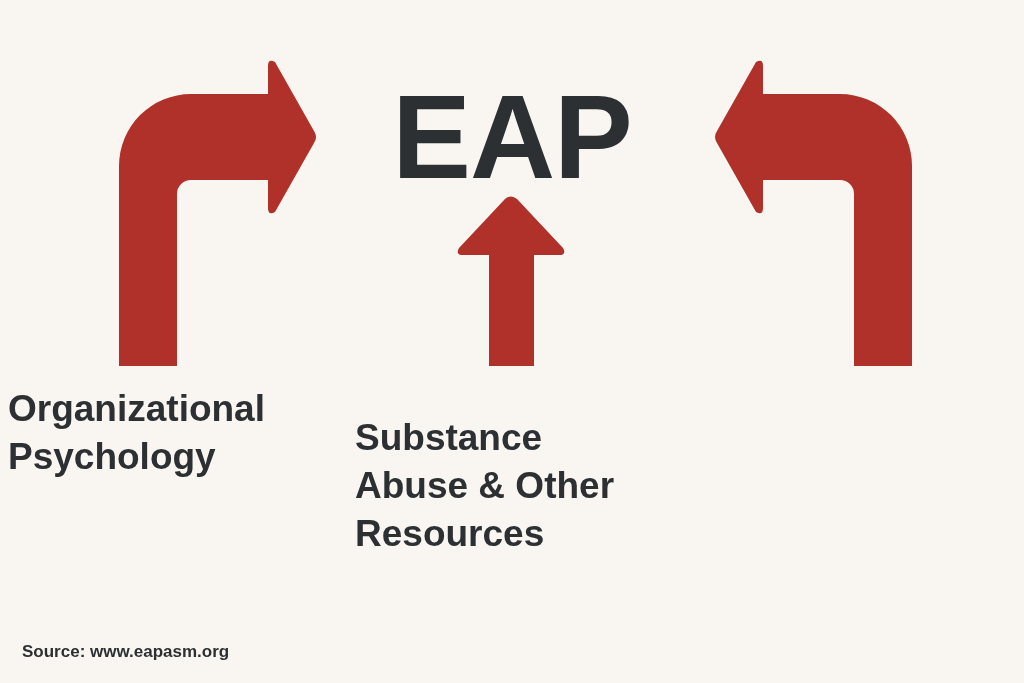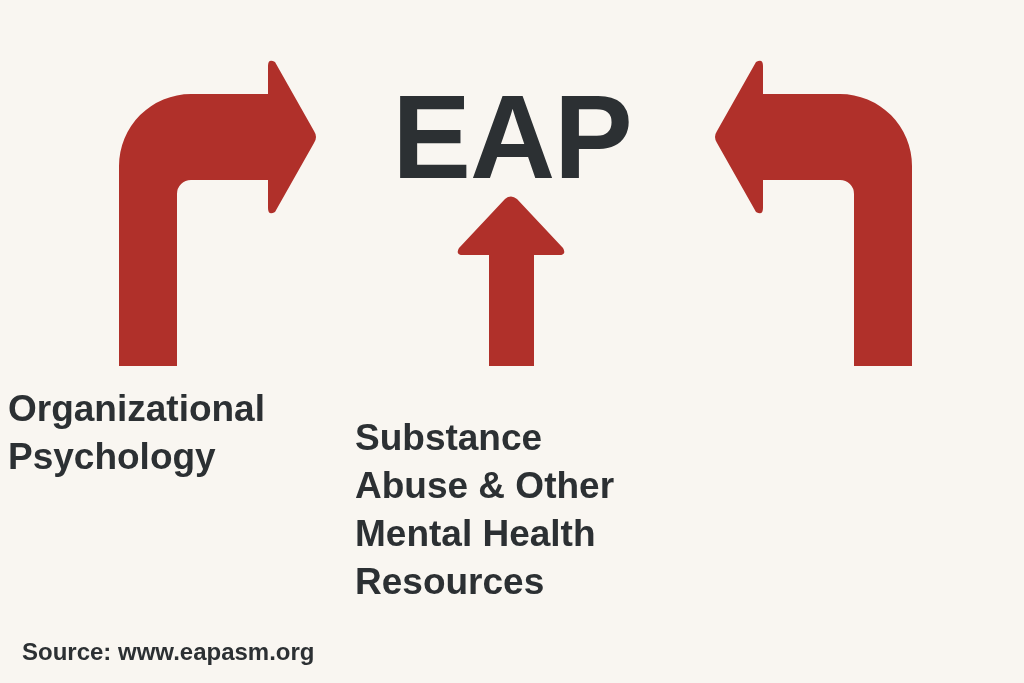--- a/index.html
+++ b/index.html
@@ -73,21 +73,21 @@
     left: 730px;
     top: 385px;
     width: 290px;
   }
 
   
   .source {
     position: absolute;
     left: 22px;
     top: 637px;
-    font-size: 24px;
+    font-size: 17px;
     line-height: 30px;
     font-weight: bold;
     color: #2C3033;
     font-family: "Liberation Sans", sans-serif;
     white-space: nowrap;
   }
 </style>
 </head>
 <body>
 
@@ -155,21 +155,20 @@
   </svg>
 
   <div class="label label-left">
     <div>Organizational</div>
     <div>Psychology</div>
   </div>
 
   <div class="label label-center">
     <div>Substance</div>
     <div>Abuse &amp; Other</div>
-    <div>Mental Health</div>
     <div>Resources</div>
   </div>
 
   <div class="label label-right">
   </div>
 
   <div class="source">Source: www.eapasm.org</div>
 
 </div>
 

